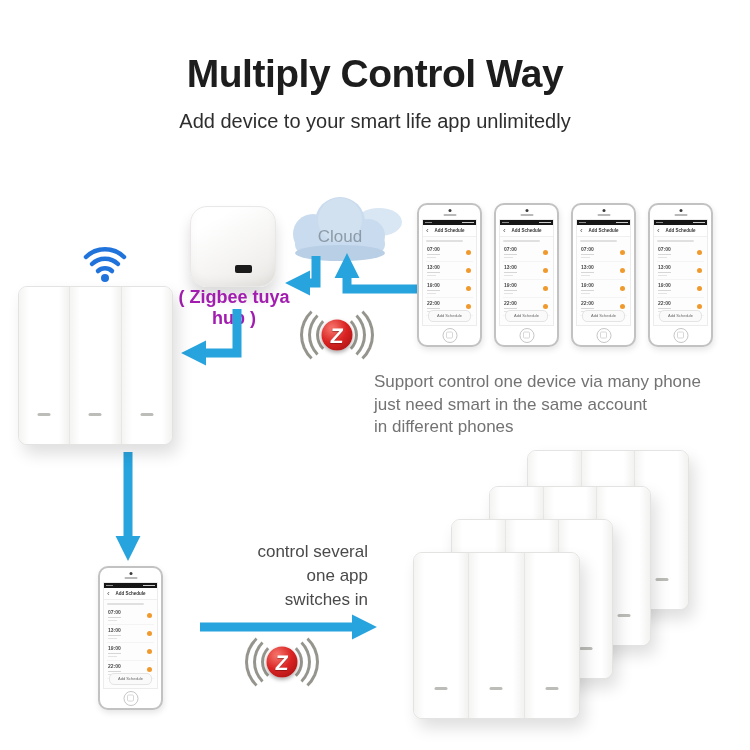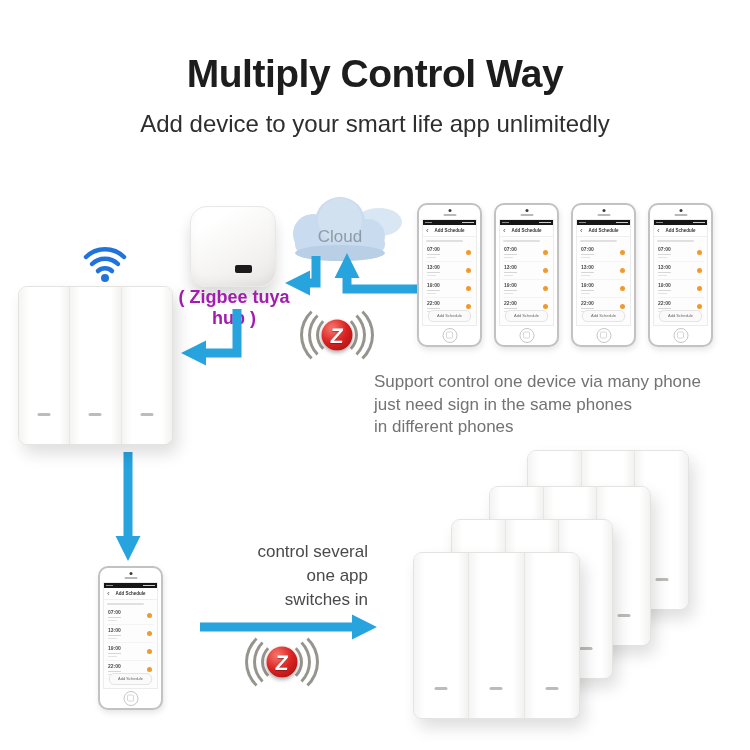--- a/index.html
+++ b/index.html
@@ -3,21 +3,21 @@
 <meta charset="utf-8">
 <style>
   html,body{margin:0;padding:0;background:#fff;}
   .canvas{position:relative;width:750px;height:750px;background:#ffffff;overflow:hidden;
           font-family:"Liberation Sans",sans-serif;}
 
   
   .title{position:absolute;left:0;top:52px;width:100%;text-align:center;
          font-size:39px;font-weight:800;color:#1d1d1d;letter-spacing:-.5px;}
   .subtitle{position:absolute;left:0;top:110px;width:100%;text-align:center;
-            font-size:24px;color:#2e2e2e;}
+            font-size:20px;color:#2e2e2e;}
 
   
   .cap1{position:absolute;left:374px;top:371px;width:360px;
         font-size:17px;color:#737373;line-height:22.5px;}
   .cap2{position:absolute;left:203px;top:540px;width:165px;text-align:right;
         font-size:17px;color:#4a4a4a;line-height:24px;}
 
   
   .hub{position:absolute;left:190px;top:206px;width:84px;height:79px;border-radius:17px;
        background:linear-gradient(150deg,#ffffff 20%,#f1f0ee 75%,#e7e5e2 100%);
@@ -429,21 +429,21 @@
         <span class="dot"></span>
       </div>
       <div class="pbtn">Add Schedule</div>
     </div>
     <div class="home"></div>
   </div>
 </div>
 
   <div class="cap1">
     <div>Support control one device via many phone</div>
-    <div>just need sign in the same phones</div>
+    <div>just need smart in the same account</div>
     <div>in different phones</div>
   </div>
   <div class="cap2">
     <div>control several</div>
     <div>one app</div>
     <div>switches in</div>
   </div>
 
 </div>
 

